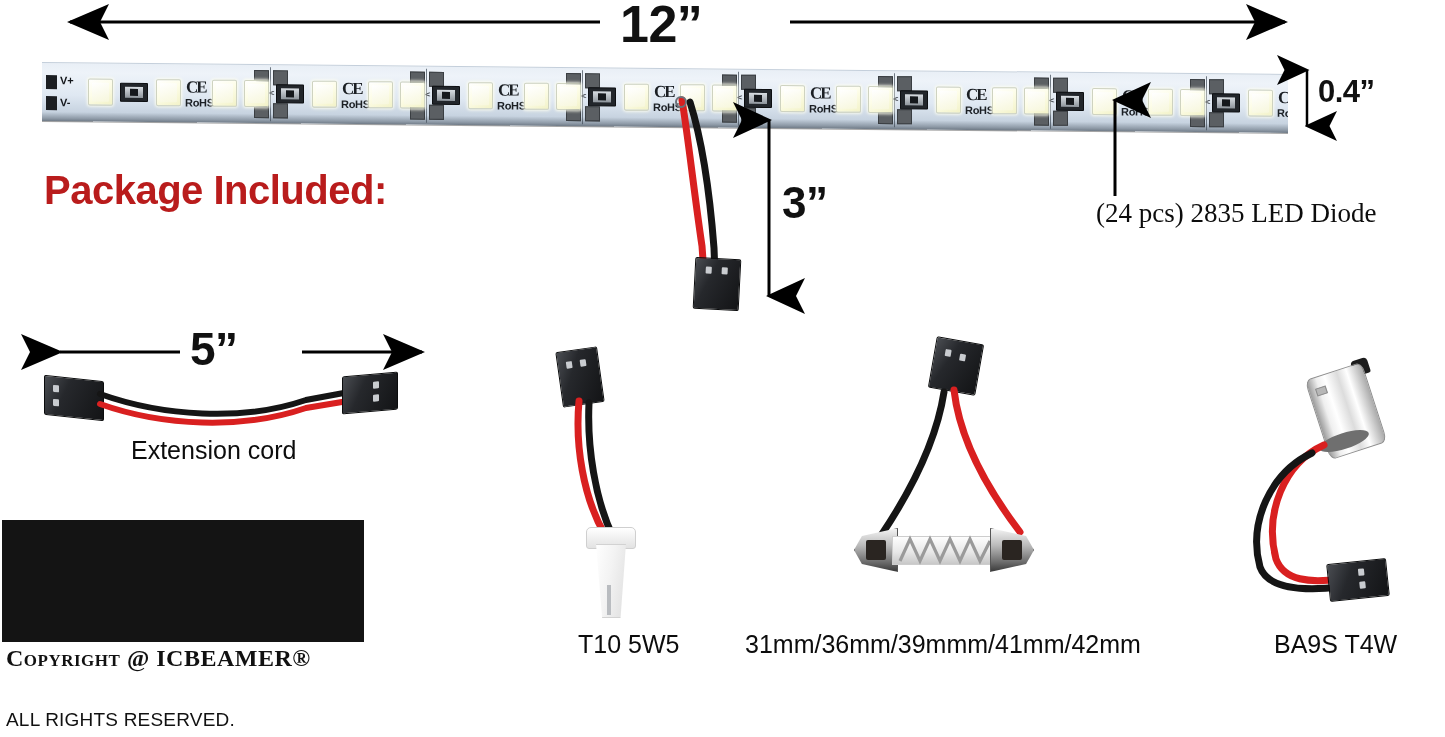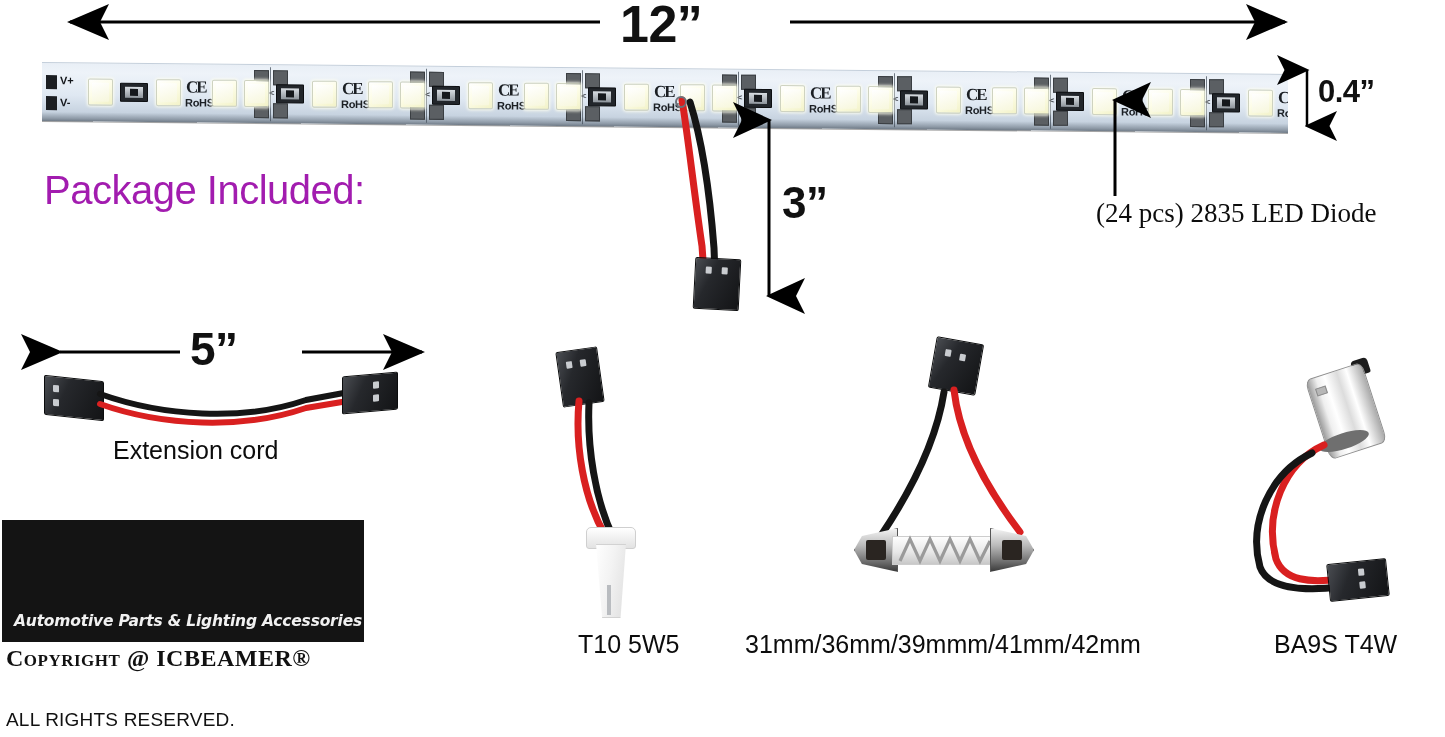--- a/index.html
+++ b/index.html
@@ -222,24 +222,24 @@
     white-space: nowrap;
   }
   .caption-serif {
     font-family: "Liberation Serif", serif;
   }
 
   #package-included {
     left: 44px;
     top: 168px;
     font-family: "Liberation Sans", sans-serif;
-    font-weight: normal;
+    font-weight: bold;
     font-size: 40px;
     letter-spacing: -0.5px;
-    color: #a21caf;
+    color: #b91c1c;
   }
 
   
   .t10-base {
     position: absolute;
     width: 54px; height: 88px;
   }
   .t10-collar {
     position: absolute;
     left: 3px; top: 0;
@@ -536,21 +536,21 @@
   <svg class="wire-svg" style="left:52px; top:8px;" width="280" height="44">
     <path d="M8,14 C70,36 150,42 214,20 L268,10" stroke="#151515" stroke-width="6" fill="none" stroke-linecap="round"></path>
     <path d="M8,24 C70,46 150,50 214,28 L268,19" stroke="#d92020" stroke-width="6" fill="none" stroke-linecap="round"></path>
   </svg>
   <div class="connector" style="left:302px; top:2px; width:54px; height:36px; transform:skewY(-5deg);">
     <div class="hole" style="left:30px; top:7px;"></div>
     <div class="hole" style="left:30px; top:20px;"></div>
   </div>
 </div>
 
-<div class="abs caption" style="left:113px; top:436px;">Extension cord</div>
+<div class="abs caption" style="left:131px; top:436px;">Extension cord</div>
 
 <div class="abs" style="left:545px; top:345px; width:140px; height:270px;">
   <div class="connector" style="left:14px; top:4px; width:40px; height:54px; transform:rotate(-8deg);">
     <div class="hole" style="left:8px; top:10px;"></div>
     <div class="hole" style="left:22px; top:10px;"></div>
   </div>
   <svg class="wire-svg" style="left:12px; top:50px;" width="110" height="160">
     <path d="M22,6 C18,50 26,102 48,140" stroke="#d92020" stroke-width="7" fill="none" stroke-linecap="round"></path>
     <path d="M32,8 C30,52 38,104 56,142" stroke="#151515" stroke-width="7" fill="none" stroke-linecap="round"></path>
   </svg>
@@ -598,17 +598,16 @@
     <path d="M72,14 C30,34 8,84 20,128 C28,150 64,152 100,148" stroke="#151515" stroke-width="7" fill="none" stroke-linecap="round"></path>
   </svg>
   <div class="connector" style="left:88px; top:206px; width:58px; height:36px; transform:rotate(-6deg);">
     <div class="hole" style="left:30px; top:7px;"></div>
     <div class="hole" style="left:30px; top:20px;"></div>
   </div>
 </div>
 <div class="abs caption" style="left:1274px; top:630px;">BA9S T4W</div>
 
 <div class="abs" id="brand-logo">
-  <div class="logo-tag">Automotive Parts &amp; Lighting Accessories</div>
 </div>
 
 <div class="abs" id="copyright-line">Copyright @ ICBEAMER®</div>
 <div class="abs" id="rights-line">ALL RIGHTS RESERVED.</div>
 
 </body></html>

